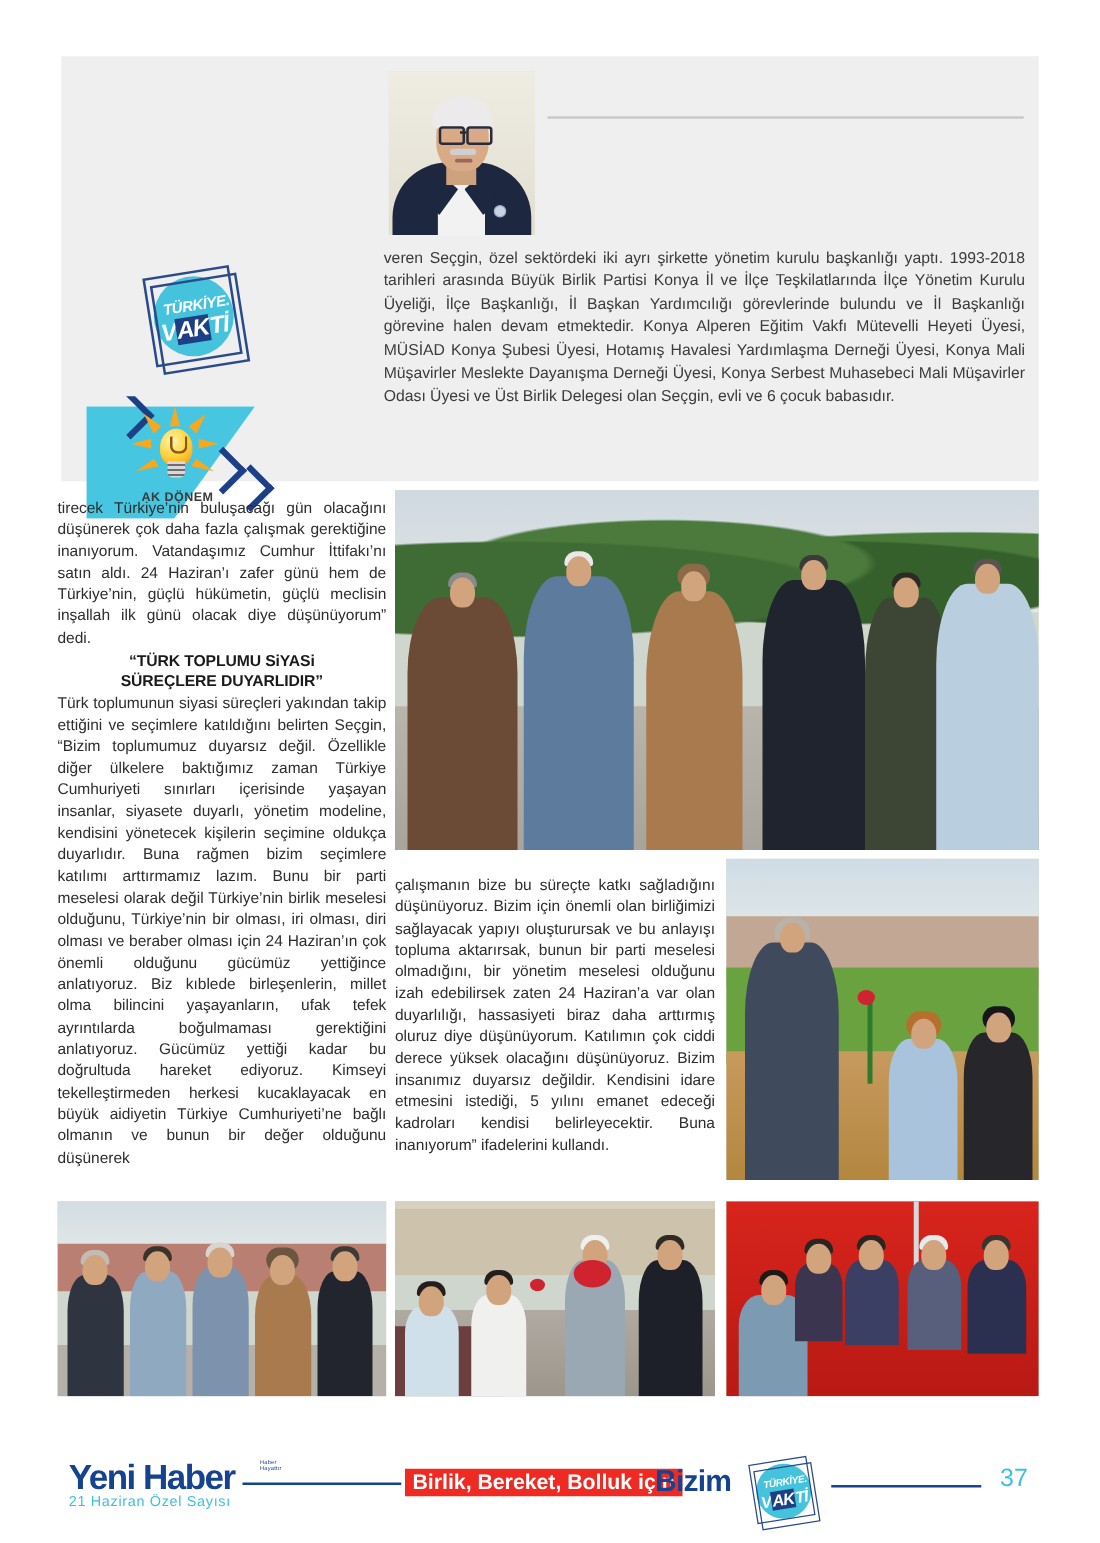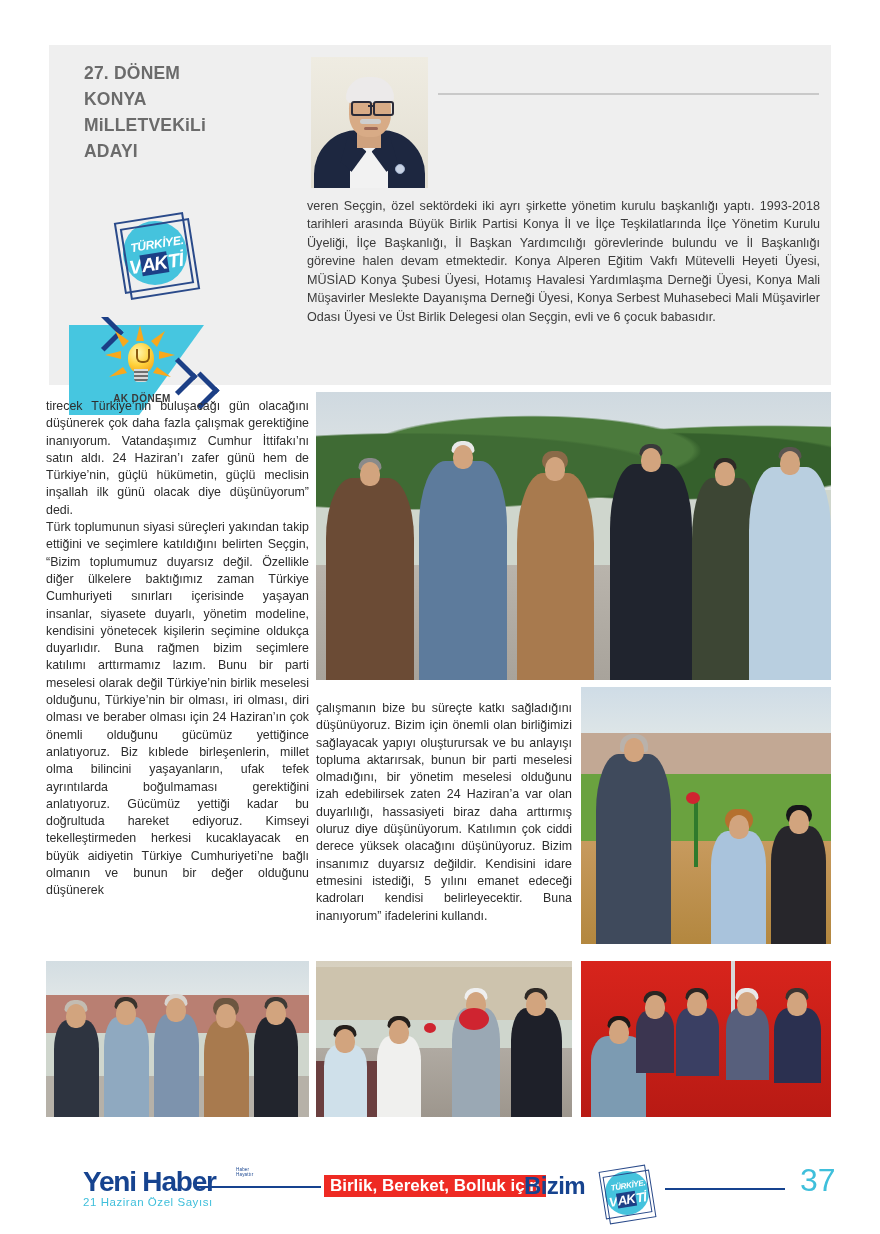--- a/index.html
+++ b/index.html
@@ -171,57 +171,51 @@
   .photo-park{left:581px;top:687px;width:250px;height:257px;}
   .photo-b1{left:46px;top:961px;width:263px;height:156px;}
   .photo-b2{left:316px;top:961px;width:256px;height:156px;}
   .photo-b3{left:581px;top:961px;width:250px;height:156px;}
 
   
   .tent{position:absolute;inset:0;background:linear-gradient(#d8241c,#b81a14);}
 
   
   .footer{position:absolute;left:0;top:1158px;width:880px;height:76px;}
-  .yh{position:absolute;left:55px;top:8px;margin-left:28px;}
+  .yh{position:absolute;left:55px;top:8px;}
   .yh .main{font-size:28px;font-weight:bold;color:#16438f;letter-spacing:-1.2px;}
   .yh .sub{font-size:11.5px;color:#3fbfdb;letter-spacing:.55px;margin-top:-2px;}
   .yh .tiny{position:absolute;left:153px;top:1px;font-size:4.5px;color:#16438f;letter-spacing:.2px;}
   .fline{position:absolute;height:2px;background:#16438f;}
   .fline-a{left:194px;top:28px;width:127px;}
   .fline-b{left:665px;top:30px;width:120px;}
   .badge{
     position:absolute;left:324px;top:17px;height:20px;background:#ee2a23;color:#fff;
     font-size:17px;font-weight:bold;padding:2px 6px 0 6px;line-height:18px;white-space:nowrap;
   }
   .vakit{position:absolute;left:524px;top:14px;font-size:24px;font-weight:bold;color:#16438f;letter-spacing:-.6px;}
   .tv-small{position:absolute;left:597px;top:8px;width:62px;height:62px;}
   .tv-small .frame{position:absolute;left:5px;top:2px;width:45px;height:46px;border:1.6px solid #2a4a8a;transform:rotate(-9deg);}
   .tv-small .frame2{position:absolute;left:9px;top:7px;width:45px;height:46px;border:1.6px solid #2a4a8a;transform:rotate(-9deg);}
   .tv-small .circ{position:absolute;left:8px;top:5px;width:44px;height:44px;border-radius:50%;background:#45c3dd;}
   .tv-small .t1{position:absolute;left:10px;top:15px;width:42px;text-align:center;transform:rotate(-9deg);
     color:#fff;font-size:8px;font-weight:bold;font-style:italic;letter-spacing:-.3px;}
   .tv-small .t2{position:absolute;left:9px;top:26px;width:43px;text-align:center;transform:rotate(-9deg);
     color:#fff;font-size:13px;font-weight:bold;font-style:italic;letter-spacing:-.7px;}
   .tv-small .t2 b{background:#1c3f86;padding:0 1px;}
-  .pageno{position:absolute;left:800px;top:4px;font-size:32px;color:#3fbfdb;font-weight:400;}
+  .pageno{position:absolute;left:800px;top:14px;font-size:20px;color:#3fbfdb;font-weight:400;}
 </style>
 </head>
 <body>
 
 <div class="page">
 
   <div class="header">
 
     <div class="hdr-left">
-      <div class="hdr-title">
-        <div>27. DÖNEM</div>
-        <div>KONYA</div>
-        <div>MiLLETVEKiLi</div>
-        <div>ADAYI</div>
-      </div>
 
       <div class="tv-logo">
         <div class="circ"></div>
         <div class="frame"></div>
         <div class="frame2"></div>
         <div class="t1">TÜRKİYE.</div>
         <div class="t2"><span>V</span><b>AK</b><span>Tİ</span></div>
       </div>
 
       <div class="ak-logo">
@@ -265,20 +259,24 @@
       <div class="mouth"></div>
       <div class="pin"></div>
     </div>
 
     <div class="rule"></div>
     <div class="bio-wrap">veren Seçgin, özel sektördeki iki ayrı şirkette yönetim kurulu başkanlığı yaptı. 1993-2018 tarihleri arasında Büyük Birlik Partisi Konya İl ve İlçe Teşkilatlarında İlçe Yönetim Kurulu Üyeliği, İlçe Başkanlığı, İl Başkan Yardımcılığı görevlerinde bulundu ve İl Başkanlığı görevine halen devam etmektedir. Konya Alperen Eğitim Vakfı Mütevelli Heyeti Üyesi, MÜSİAD Konya Şubesi Üyesi, Hotamış Havalesi Yardımlaşma Derneği Üyesi, Konya Mali Müşavirler Meslekte Dayanışma Derneği Üyesi, Konya Serbest Muhasebeci Mali Müşavirler Odası Üyesi ve Üst Birlik Delegesi olan Seçgin, evli ve 6 çocuk babasıdır.</div>
   </div>
 
   <div class="col col-left">
     <p>tirecek Türkiye’nin buluşacağı gün olacağını düşünerek çok daha fazla çalışmak gerektiğine inanıyorum. Vatandaşımız Cumhur İttifakı’nı satın aldı. 24 Haziran’ı zafer günü hem de Türkiye’nin, güçlü hükümetin, güçlü meclisin inşallah ilk günü olacak diye düşünüyorum” dedi.</p>
+    <div class="subhead">
+      <div>“TÜRK TOPLUMU SiYASi</div>
+      <div>SÜREÇLERE DUYARLIDIR”</div>
+    </div>
     <p>Türk toplumunun siyasi süreçleri yakından takip ettiğini ve seçimlere katıldığını belirten Seçgin, “Bizim toplumumuz duyarsız değil. Özellikle diğer ülkelere baktığımız zaman Türkiye Cumhuriyeti sınırları içerisinde yaşayan insanlar, siyasete duyarlı, yönetim modeline, kendisini yönetecek kişilerin seçimine oldukça duyarlıdır. Buna rağmen bizim seçimlere katılımı arttırmamız lazım. Bunu bir parti meselesi olarak değil Türkiye’nin birlik meselesi olduğunu, Türkiye’nin bir olması, iri olması, diri olması ve beraber olması için 24 Haziran’ın çok önemli olduğunu gücümüz yettiğince anlatıyoruz. Biz kıblede birleşenlerin, millet olma bilincini yaşayanların, ufak tefek ayrıntılarda boğulmaması gerektiğini anlatıyoruz. Gücümüz yettiği kadar bu doğrultuda hareket ediyoruz. Kimseyi tekelleştirmeden herkesi kucaklayacak en büyük aidiyetin Türkiye Cumhuriyeti’ne bağlı olmanın ve bunun bir değer olduğunu düşünerek</p>
   </div>
 
   <div class="col col-right">
     <p>çalışmanın bize bu süreçte katkı sağladığını düşünüyoruz. Bizim için önemli olan birliğimizi sağlayacak yapıyı oluşturursak ve bu anlayışı topluma aktarırsak, bunun bir parti meselesi olmadığını, bir yönetim meselesi olduğunu izah edebilirsek zaten 24 Haziran’a var olan duyarlılığı, hassasiyeti biraz daha arttırmış oluruz diye düşünüyorum. Katılımın çok ciddi derece yüksek olacağını düşünüyoruz. Bizim insanımız duyarsız değildir. Kendisini idare etmesini istediği, 5 yılını emanet edeceği kadroları kendisi belirleyecektir. Buna inanıyorum” ifadelerini kullandı.</p>
   </div>
 
   <div class="ph photo-main">
     <div class="sky"></div>
     <div class="trees"></div>

